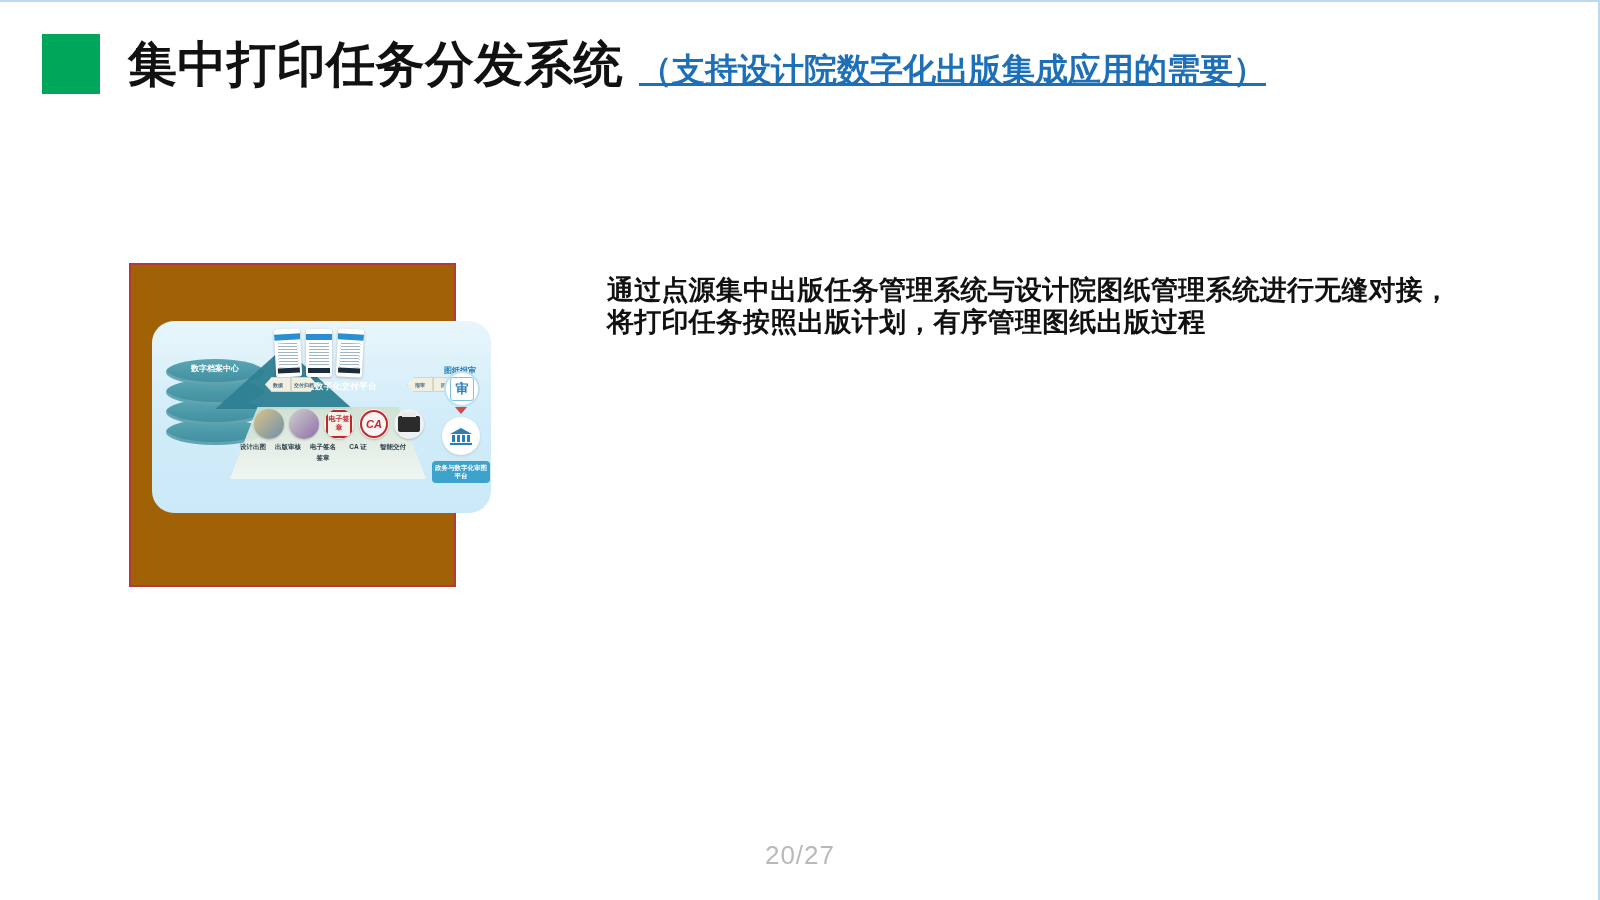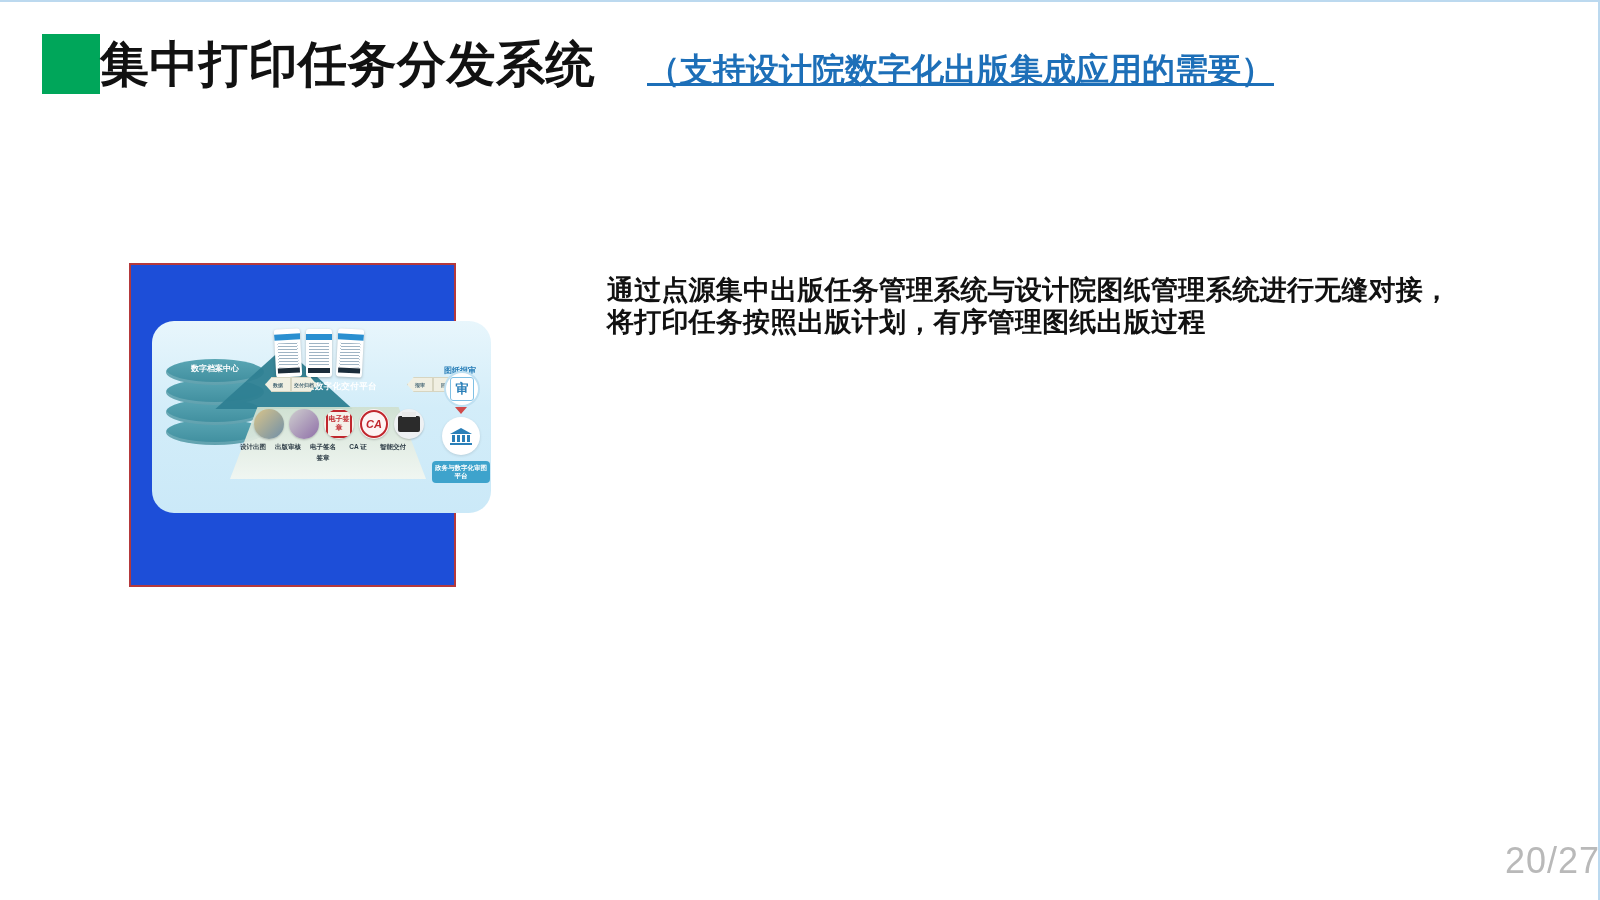--- a/index.html
+++ b/index.html
@@ -30,24 +30,24 @@
     align-items: center;
     height: 72px;
   }
   #title-bullet {
     width: 58px;
     height: 60px;
     background: #00A65A;
     flex: 0 0 auto;
   }
   #title-text-wrap {
+    margin-left: 28px;
     display: flex;
     align-items: baseline;
     white-space: nowrap;
-    gap: 36px;
   }
   #title-main {
     font-size: 49px;
     font-weight: bold;
     color: #111111;
     letter-spacing: 0.5px;
     line-height: 1;
   }
   #title-sub {
     font-size: 33px;
@@ -59,21 +59,21 @@
   }
 
   
   #figure-frame {
     position: absolute;
     left: 129px;
     top: 261px;
     width: 327px;
     height: 324px;
     border: 2px solid #b4393c;
-    background: #1d4ed8;
+    background: #a16207;
     box-sizing: border-box;
     padding-left: 44px;
   }
   #figure-canvas {
     position: absolute;
     left: 21px;
     top: 56px;
     width: 339px;
     height: 192px;
     border-radius: 22px;
@@ -367,22 +367,22 @@
   .body-para.second {
     margin-top: 52px;
   }
 
   
   #page-number {
     position: absolute;
     left: 0;
     top: 838px;
     width: 1600px;
-    text-align: right;
-    font-size: 36px;
+    text-align: center;
+    font-size: 26px;
     color: #b9b9b9;
     letter-spacing: 1px;
   }
 </style>
 </head>
 <body>
 
 <div id="slide">
 
   <div id="title-row">

